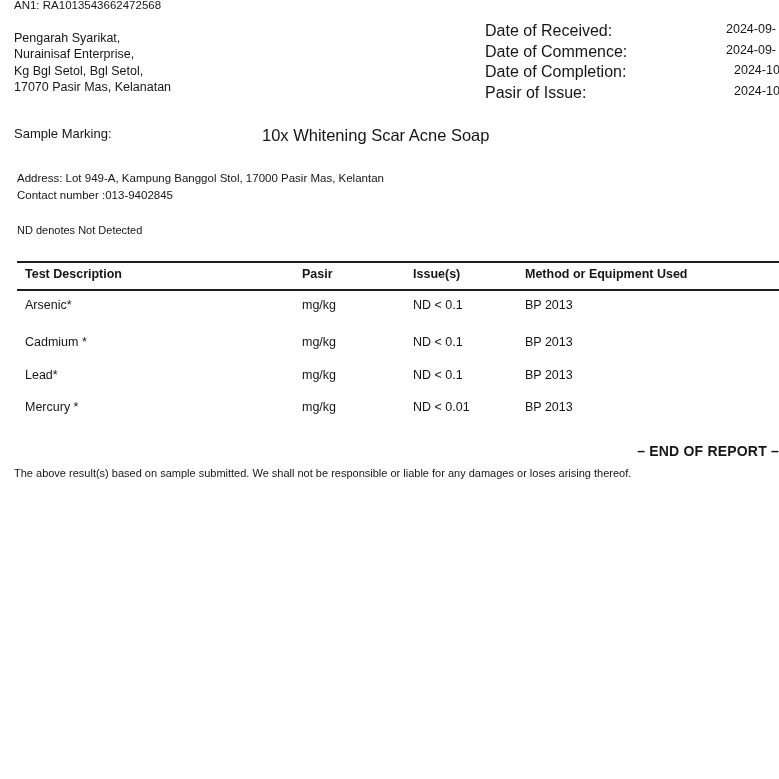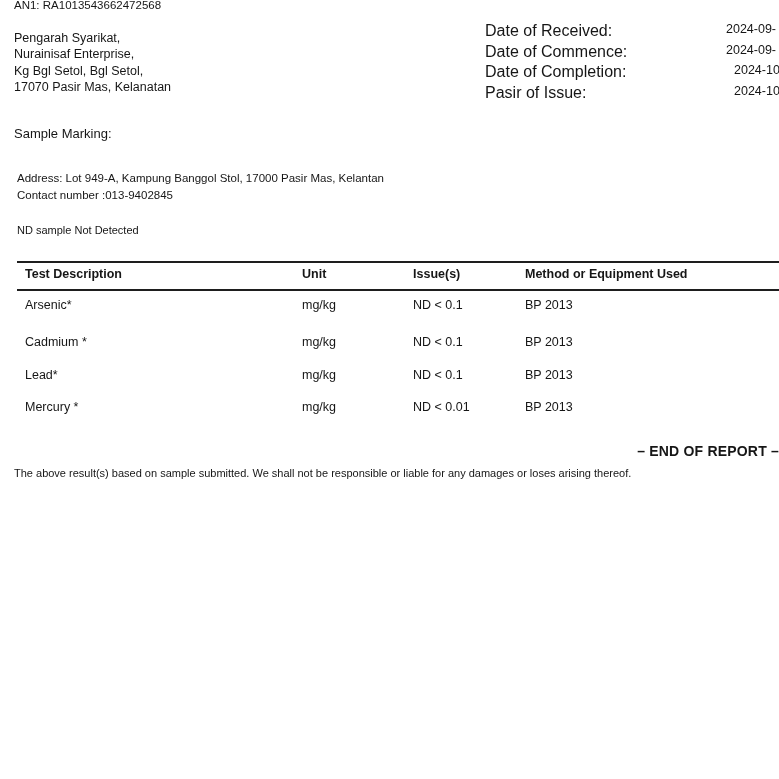--- a/index.html
+++ b/index.html
@@ -76,31 +76,32 @@
   <span class="abs date-label d1">Date of Commence:</span>
   <span class="abs date-value d1 dv01">2024-09-</span>
 
   <span class="abs date-label d2">Date of Completion:</span>
   <span class="abs date-value d2 dv23">2024-10</span>
 
   <span class="abs date-label d3">Pasir of Issue:</span>
   <span class="abs date-value d3 dv23">2024-10</span>
 
   <span class="abs sample-label">Sample Marking:</span>
+  <span class="abs sample-value">10x Whitening Scar Acne Soap</span>
 
   <div class="abs address-line">Address: Lot 949-A, Kampung Banggol Stol, 17000 Pasir Mas, Kelantan</div>
   <div class="abs contact-line">Contact number :013-9402845</div>
 
-  <div class="abs nd-note">ND sample Not Detected</div>
+  <div class="abs nd-note">ND denotes Not Detected</div>
 
   <div class="abs rule rule-top"></div>
 
   <div class="thead">
     <span class="col-desc">Test Description</span>
-    <span class="col-unit">Unit</span>
+    <span class="col-unit">Pasir</span>
     <span class="col-result">Issue(s)</span>
     <span class="col-method">Method or Equipment Used</span>
   </div>
 
   <div class="abs rule rule-header"></div>
 
   <div class="trow r0">
     <span class="col-desc">Arsenic*</span>
     <span class="col-unit">mg/kg</span>
     <span class="col-result">ND &lt; 0.1</span>

